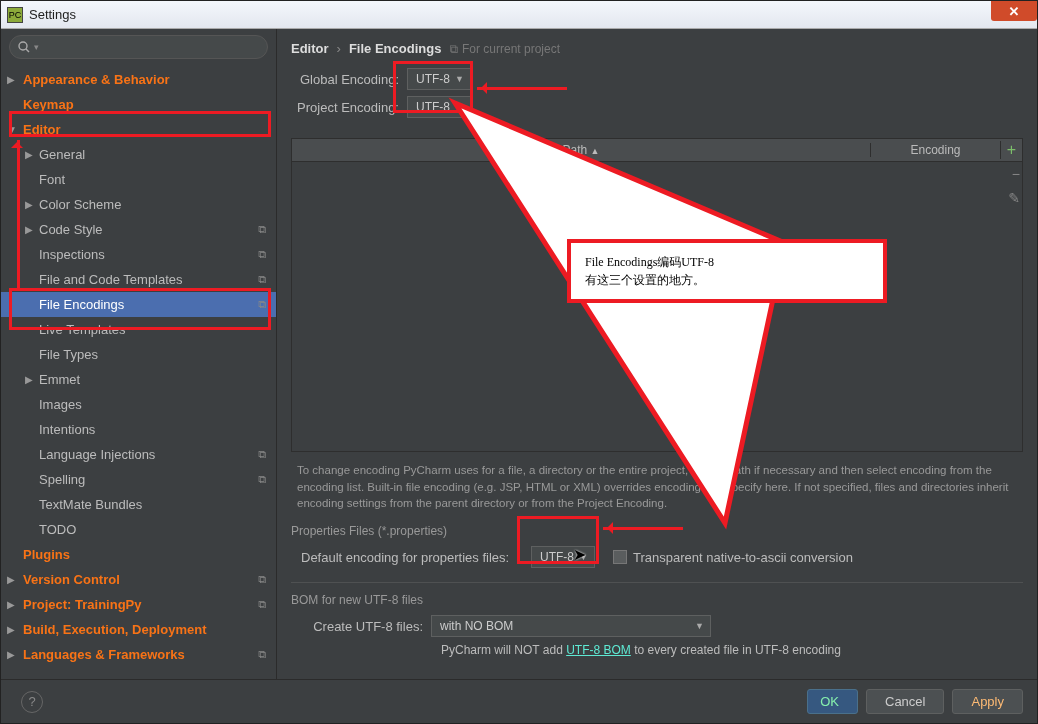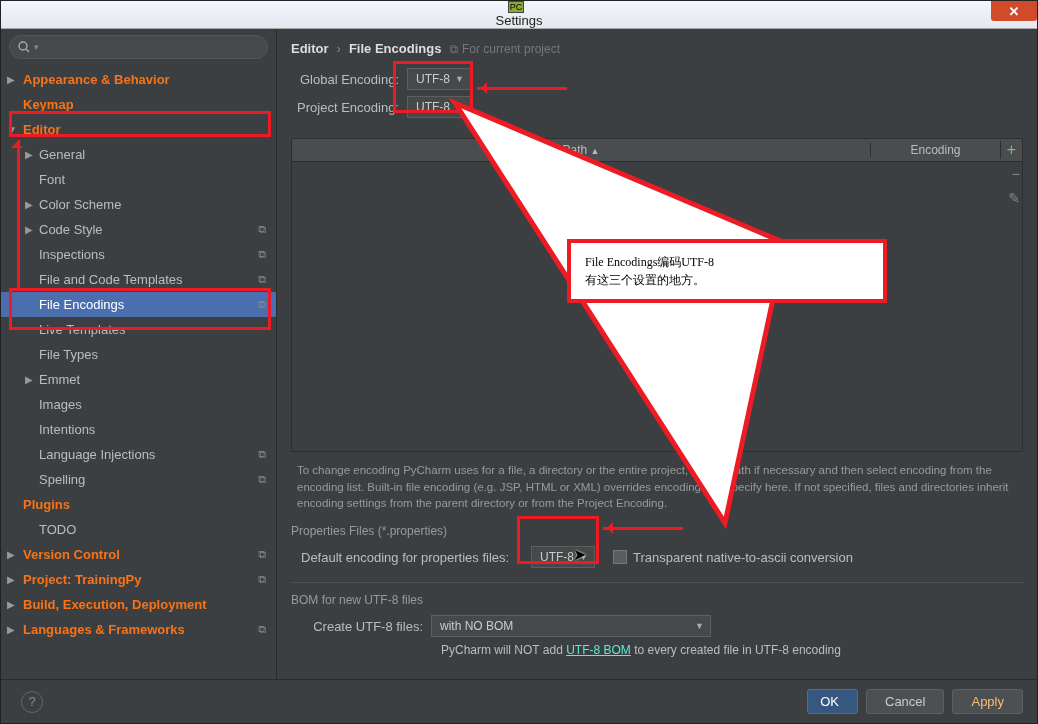--- a/index.html
+++ b/index.html
@@ -1,18 +1,18 @@
 <!DOCTYPE html>
 <html><head>
 <meta charset="utf-8">
 <style>
   * { box-sizing: border-box; margin: 0; padding: 0; }
   body { font-family: "Segoe UI", sans-serif; font-size: 13px; background: #e8e8e8; overflow: hidden; }
   .window { width: 1038px; height: 724px; background: #3c3f41; border: 1px solid #222; position: relative; }
-  .titlebar { height: 28px; background: linear-gradient(#f4f7fc,#e3e7ef); border-bottom:1px solid #aaa; display:flex; align-items:center; padding:0 6px; color:#222; position:relative;flex-direction:column;}
+  .titlebar { height: 28px; background: linear-gradient(#f4f7fc,#e3e7ef); border-bottom:1px solid #aaa; display:flex; align-items:center; padding:0 6px; color:#222; position:relative;}
   .titlebar .ticon { width:16px;height:16px;background:#8caa3a;margin-right:6px;border:1px solid #444;display:inline-flex;align-items:center;justify-content:center;font-size:9px;color:#000;}
   .close-btn { position:absolute; right:0; top:0; width:46px; height:20px; background:#d04b2a; color:#fff; display:flex; align-items:center; justify-content:center; font-weight:bold; border-radius:0 0 3px 3px;}
   .inner { position:absolute; top:28px; left:0; right:0; bottom:0; background:#3c3f41; display:flex; flex-direction:column;}
   .body { flex:1; display:flex; overflow:hidden;}
   .sidebar { width:276px; background:#3c3f41; border-right:1px solid #2b2b2b; display:flex;flex-direction:column; }
   .search { margin:6px 8px 4px 8px; background:#45494a; border:1px solid #555; border-radius:14px; height:24px; display:flex;align-items:center;padding:0 8px; color:#aaa;}
   .search svg{margin-right:4px;}
   .tree { flex:1; overflow:auto; color:#bcbcbc; padding-top:4px;}
   .tree-item { display:flex; align-items:center; height:25px; padding-left:22px; cursor:pointer; position:relative;}
   .tree-item.lvl1 { padding-left:38px; }
@@ -36,21 +36,21 @@
   .table-hdr .plus{width:22px;text-align:center;color:#7cbe6a;font-size:16px;border-left:1px solid #2e2e2e;}
   .table-body { height:290px; background:#3c3f41;border:1px solid #2e2e2e;border-top:none;position:relative;}
   .helptext { font-size:11.5px; color:#999; margin:10px 6px 12px 6px; line-height:1.45;}
   .section-lbl{color:#999;font-size:12px;margin:6px 0 8px 0;}
   .section-div{border-top:1px solid #4f5152;margin:14px 0 10px 0;}
   .chk { width:14px;height:14px;background:#5a5d5e;border:1px solid #777;display:inline-block;margin-right:6px;vertical-align:middle;}
   .widecombo{min-width:280px;}
   .footer { height:44px; border-top:1px solid #2b2b2b;display:flex;align-items:center;justify-content:flex-end;gap:8px;padding:0 14px;background:#3c3f41;}
   .footer .help{margin-right:auto;margin-left:6px;width:22px;height:22px;border:1px solid #666;border-radius:50%;color:#888;display:flex;align-items:center;justify-content:center;cursor:pointer;}
   .btn{background:#4c5052;border:1px solid #5e6060;color:#ccc;padding:4px 18px;border-radius:3px;cursor:pointer;}
-  .btn.primary{background:#365880;border-color:#4a708b;color:#ffffff;padding-left:12px;}
+  .btn.primary{background:#365880;border-color:#4a708b;color:#86efac;padding-left:12px;}
   .btn.disabled{color:#fdba74;}
   a.link{color:#5eead4;text-decoration:underline;}
   
   .ann-box{position:absolute;border:3px solid #ed1b23;}
   .ann-arrow{position:absolute;height:3px;background:#ed1b23;}
   .ann-arrow::before{content:'';position:absolute;left:-2px;top:-5px;border:6px solid transparent;border-right-color:#ed1b23;}
   .callout{position:absolute;background:#fff;border:4px solid #ed1b23;padding:10px 14px;color:#000;font-size:12px;line-height:1.5;z-index:30;font-family:"SimSun","Segoe UI";}
   .side-tool{position:absolute;right:2px;color:#888;font-size:14px;}
   .cursor{position:absolute;font-size:16px;color:#000;filter:drop-shadow(0 0 1px #fff);z-index:50;}
 </style>
@@ -130,25 +130,28 @@
               <span>Intentions</span>
             </div>
             <div class="tree-item lvl1">
               <span>Language Injections</span>
               <span class="copy-ic">⧉</span>
             </div>
             <div class="tree-item lvl1">
               <span>Spelling</span>
               <span class="copy-ic">⧉</span>
             </div>
+            <div class="tree-item lvl1">
+              <span>TextMate Bundles</span>
+            </div>
+            <div class="tree-item lvl1">
+              <span>TODO</span>
+            </div>
             <div class="tree-item">
               <span><strong>Plugins</strong></span>
-            </div>
-            <div class="tree-item lvl1">
-              <span>TODO</span>
             </div>
             <div class="tree-item">
               <span class="arrow">▶</span>
               <span><strong>Version Control</strong></span>
               <span class="copy-ic">⧉</span>
             </div>
             <div class="tree-item">
               <span class="arrow">▶</span>
               <span><strong>Project: TrainingPy</strong></span>
               <span class="copy-ic">⧉</span>

